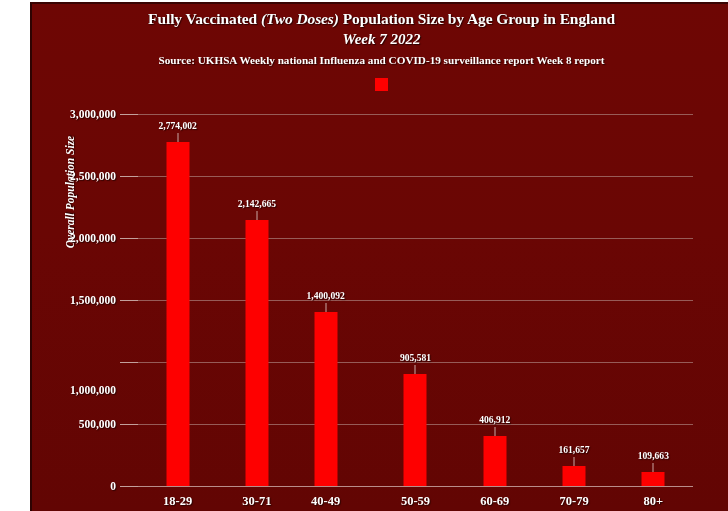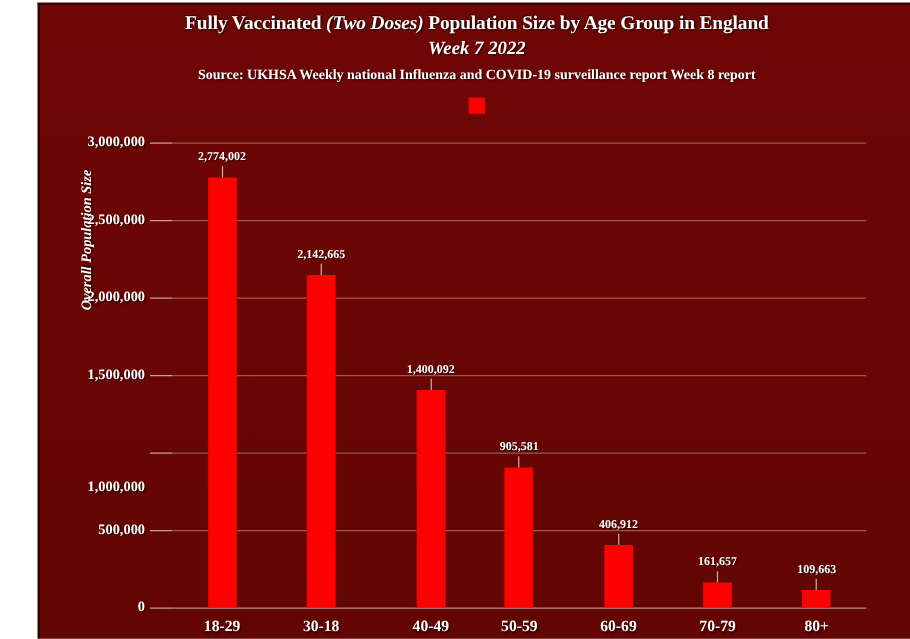--- a/index.html
+++ b/index.html
@@ -235,23 +235,23 @@
         <div class="bar-col" style="left: 0px; width: 79.2857px;">
           <div class="bar" style="height: 343.976px; background: rgb(254, 0, 0);"></div>
           <div class="bar-leader" style="top: 19.0238px;"></div>
           <div class="bar-value" style="top: 6.02375px;">2,774,002</div>
           <div class="x-tick-label">18-29</div>
         </div>
         <div class="bar-col" style="left: 79.2857px; width: 79.2857px;">
           <div class="bar" style="height: 265.69px; background: rgb(254, 0, 0);"></div>
           <div class="bar-leader" style="top: 97.3095px;"></div>
           <div class="bar-value" style="top: 84.3095px;">2,142,665</div>
-          <div class="x-tick-label">30-18</div>
-        </div>
-        <div class="bar-col" style="left: 167px; width: 79.2857px;">
+          <div class="x-tick-label">30-71</div>
+        </div>
+        <div class="bar-col" style="left: 148px; width: 79.2857px;">
           <div class="bar" style="height: 173.611px; background: rgb(254, 0, 0);"></div>
           <div class="bar-leader" style="top: 189.389px;"></div>
           <div class="bar-value" style="top: 176.389px;">1,400,092</div>
           <div class="x-tick-label">40-49</div>
         </div>
         <div class="bar-col" style="left: 237.857px; width: 79.2857px;">
           <div class="bar" style="height: 112.292px; background: rgb(254, 0, 0);"></div>
           <div class="bar-leader" style="top: 250.708px;"></div>
           <div class="bar-value" style="top: 237.708px;">905,581</div>
           <div class="x-tick-label">50-59</div>

